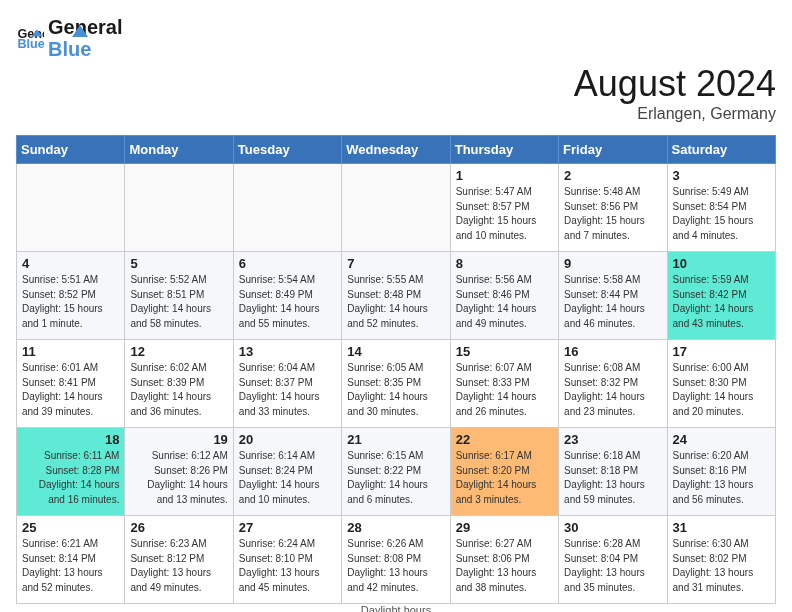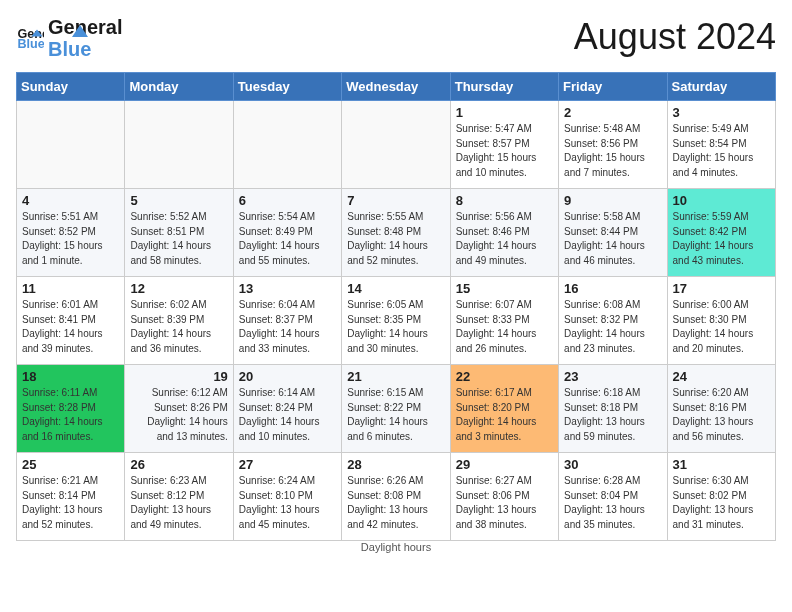--- a/index.html
+++ b/index.html
@@ -20,20 +20,21 @@
       display: flex;
       align-items: center;
       gap: 4px;
     }
     .logo-icon {
       width: 28px;
       height: 28px;
     }
     .title-area {
       text-align: right;
+      margin-top: 47px;
     }
     .month-title {
       font-size: 36px;
       font-weight: normal;
       color: #1a1a1a;
     }
     .location {
       font-size: 16px;
       color: #444;
     }
@@ -93,20 +94,21 @@
     <div style="display:flex;flex-direction:column;line-height:1.1;">
       <span style="font-size:20px;font-weight:bold;color:#1a1a1a;">General</span>
       <span style="font-size:20px;font-weight:bold;color:#4a90d9;">Blue</span>
     </div>
     <svg width="22" height="22" viewBox="0 0 22 22" style="margin-left:-60px;margin-top:-8px;">
       <polygon points="14,2 22,14 6,14" fill="#4a90d9"></polygon>
     </svg>
   </div>
   <div class="title-area">
     <div class="month-title">August 2024</div>
+    <div class="location">Erlangen, Germany</div>
   </div>
 </div>
 
 <table class="calendar">
   <thead>
     <tr>
     <th>Sunday</th>
         <th>Monday</th>
         <th>Tuesday</th>
         <th>Wednesday</th>
@@ -239,21 +241,21 @@
         </td>
         <td style="background: rgb(255, 255, 255);">
           <div class="day-num">17</div>
           <div class="day-info" style="white-space: pre-line;">Sunrise: 6:00 AM
 Sunset: 8:30 PM
 Daylight: 14 hours
 and 20 minutes.</div>
         </td>
       </tr>
       <tr style="background: rgb(245, 247, 250);">
-        <td style="background: #22c55e;">
+        <td style="background: #5eead4; text-align: right;">
           <div class="day-num">18</div>
           <div class="day-info" style="white-space: pre-line;">Sunrise: 6:11 AM
 Sunset: 8:28 PM
 Daylight: 14 hours
 and 16 minutes.</div>
         </td>
         <td style="background: rgb(245, 247, 250); text-align: right;">
           <div class="day-num">19</div>
           <div class="day-info" style="white-space: pre-line;">Sunrise: 6:12 AM
 Sunset: 8:26 PM

